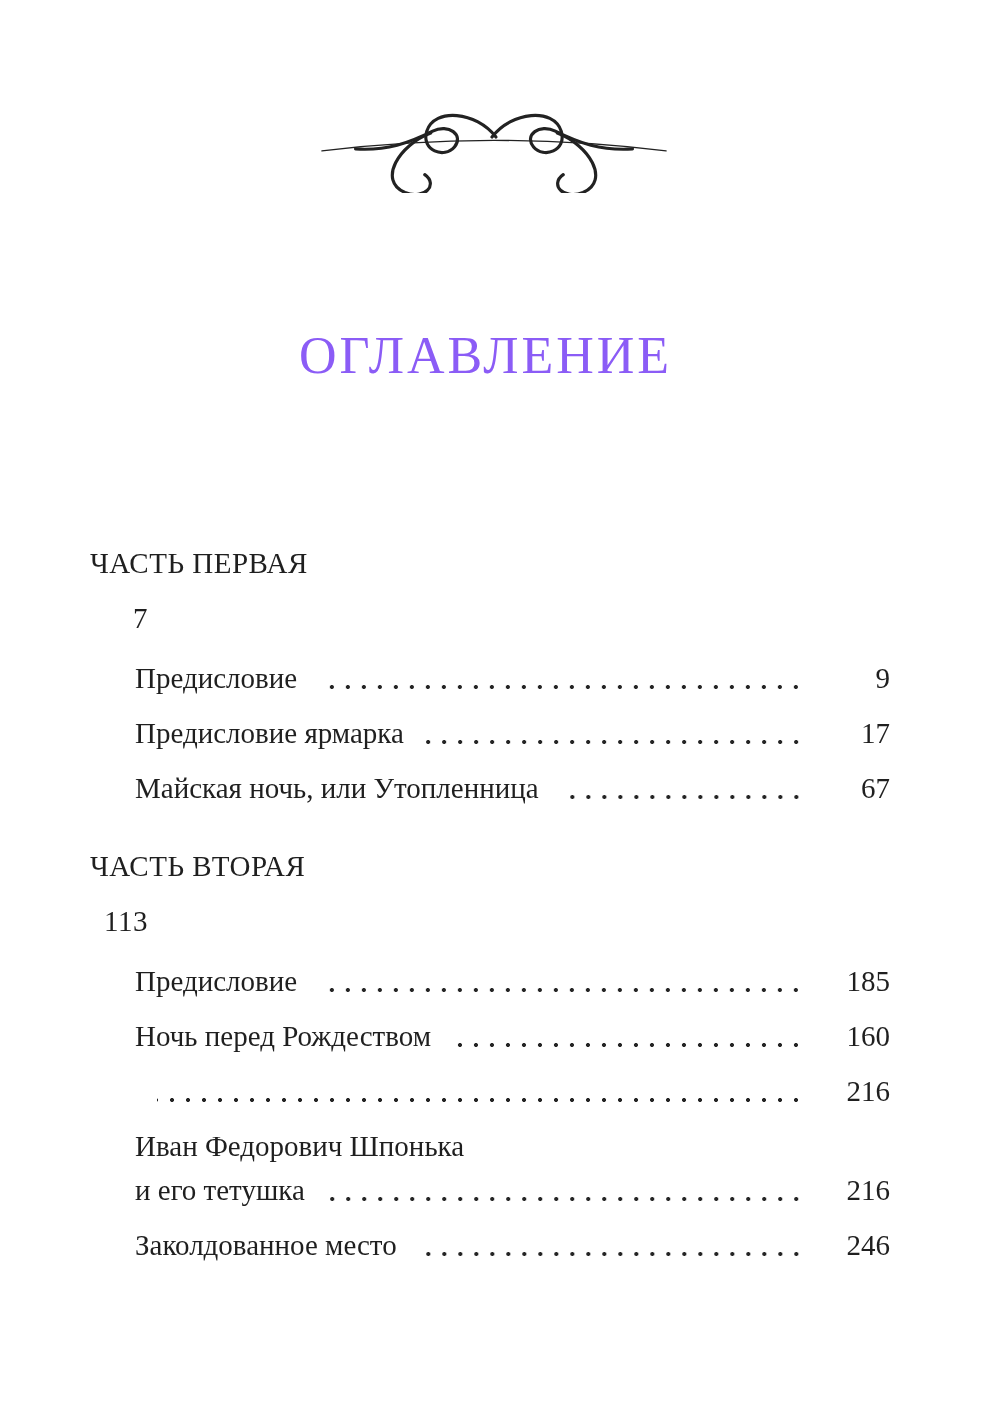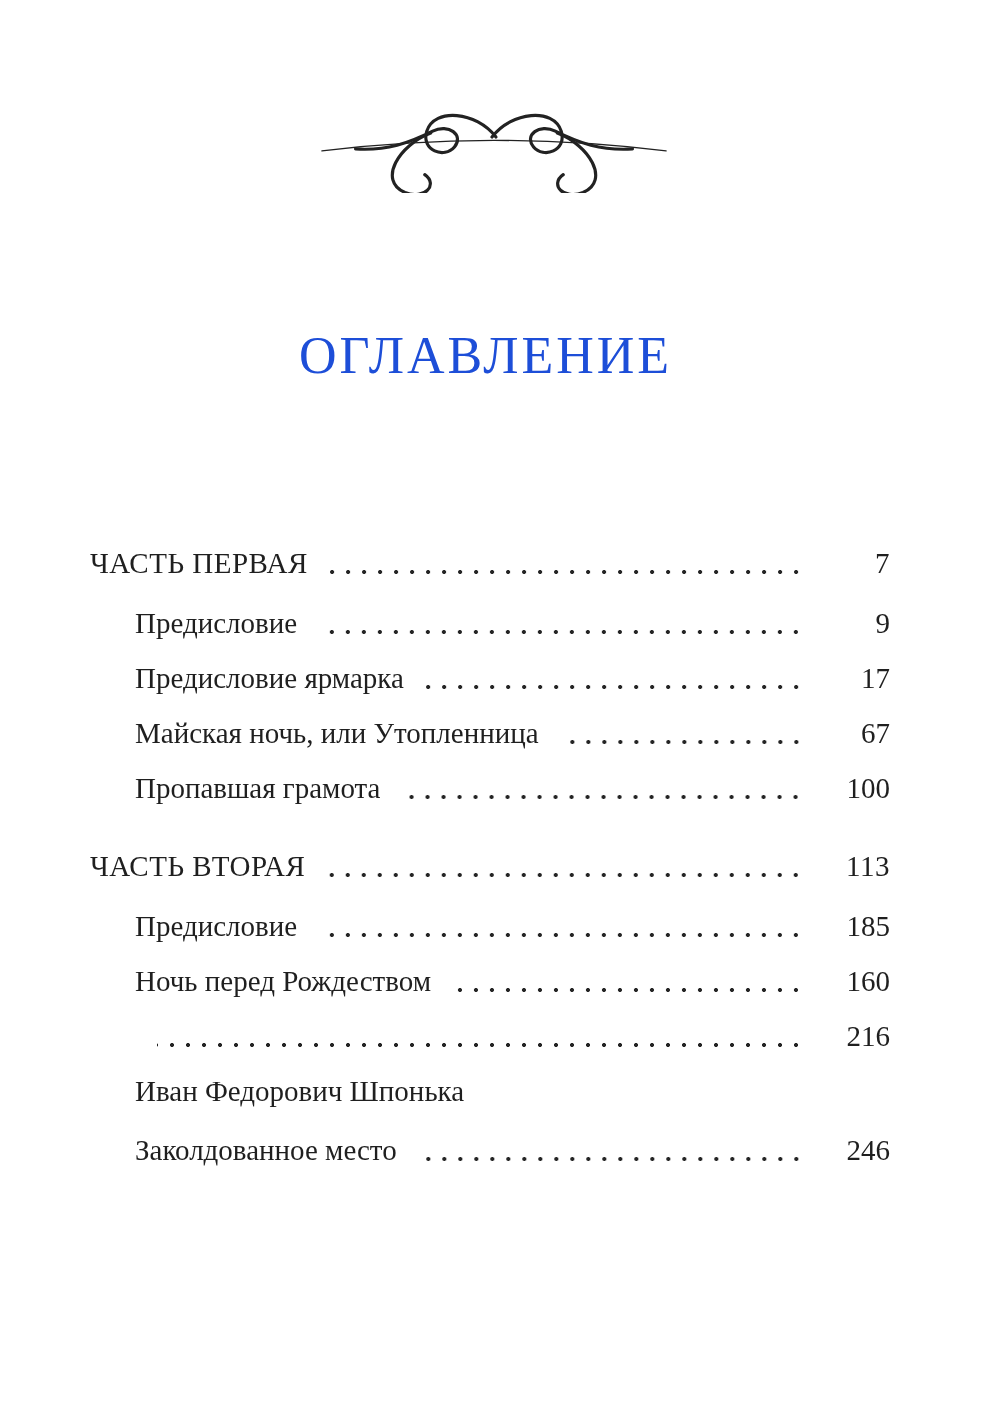--- a/index.html
+++ b/index.html
@@ -21,45 +21,46 @@
   .ornament-wrap svg {
     display: inline-block;
   }
   .page-title {
     margin: 130px 16px 0 0;
     text-align: center;
     font-size: 52px;
     font-weight: 400;
     letter-spacing: 3px;
     line-height: 58px;
-    color: #1d4ed8;
+    color: #8b5cf6;
   }
   .toc {
     margin: 158px 97px 0 90px; 
     font-size: 29px;
     line-height: 40px;
   }
   .toc-section { }
   .toc-section + .toc-section {
     margin-top: 38px;
   }
   .row {
     display: flex;
     align-items: baseline;
     margin-bottom: 15px;
   }
   .row.part {
     margin-bottom: 20px;
     letter-spacing: 0.5px;
+    flex-direction: column;
   }
   .row.sub {
     padding-left: 45px;
   }
   .row.preline {
-    margin-bottom: 19px;
+    margin-bottom: 4px;
     text-align: right;
   }
   .entry-label {
     white-space: nowrap;
     flex: 0 0 auto;
   }
   .leader {
     flex: 1 1 auto;
     align-self: flex-end;
     height: 8px;
@@ -113,25 +114,20 @@
       <div class="row sub">
         <span class="entry-label">Предисловие ярмарка</span>
         <span class="leader"></span>
         <span class="pagenum">17</span>
       </div>
       <div class="row sub">
         <span class="entry-label">Майская ночь, или Утопленница</span>
         <span class="leader"></span>
         <span class="pagenum">67</span>
       </div>
-      <div class="row sub">
-        <span class="entry-label">Пропавшая грамота</span>
-        <span class="leader"></span>
-        <span class="pagenum">100</span>
-      </div>
     </div>
     <div class="toc-section">
       <div class="row part">
         <span class="entry-label">ЧАСТЬ ВТОРАЯ</span>
         <span class="leader"></span>
         <span class="pagenum">113</span>
       </div>
       <div class="row sub">
         <span class="entry-label">Предисловие</span>
         <span class="leader"></span>
@@ -143,18 +139,23 @@
         <span class="pagenum">160</span>
       </div>
       <div class="row sub">
         <span class="leader"></span>
         <span class="pagenum">216</span>
       </div>
       <div class="row sub preline">
         <span class="entry-label">Иван Федорович Шпонька</span>
       </div>
       <div class="row sub">
+        <span class="entry-label">и его тетушка</span>
+        <span class="leader"></span>
+        <span class="pagenum">216</span>
+      </div>
+      <div class="row sub">
         <span class="entry-label">Заколдованное место</span>
         <span class="leader"></span>
         <span class="pagenum">246</span>
       </div>
     </div>
   </div>
 
 </body></html>

